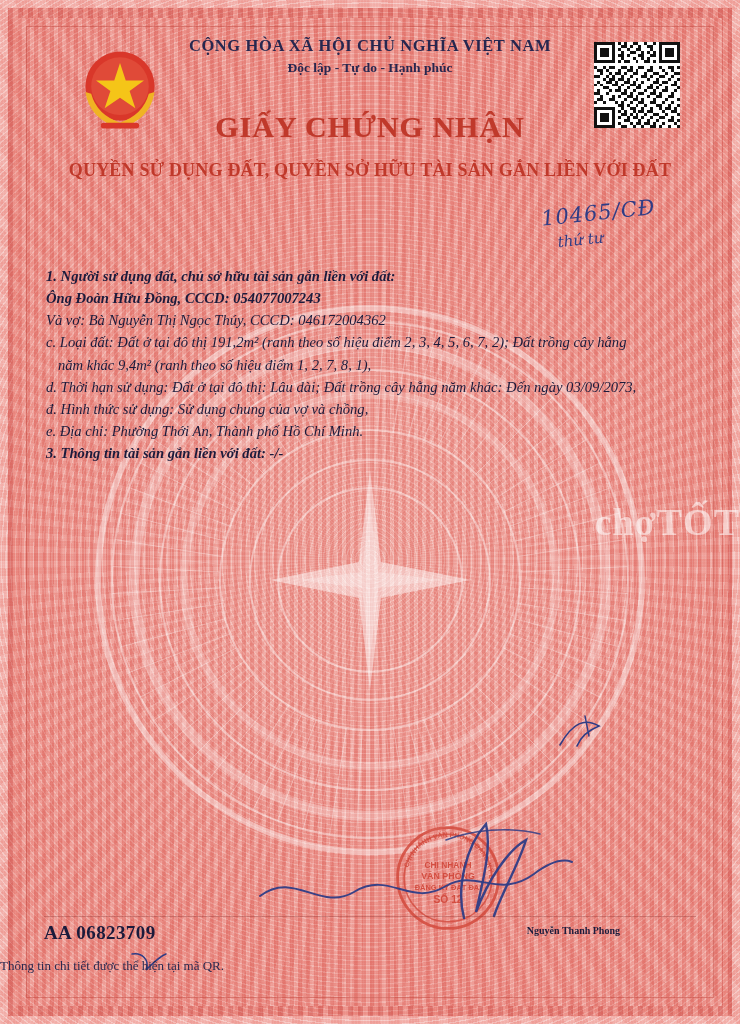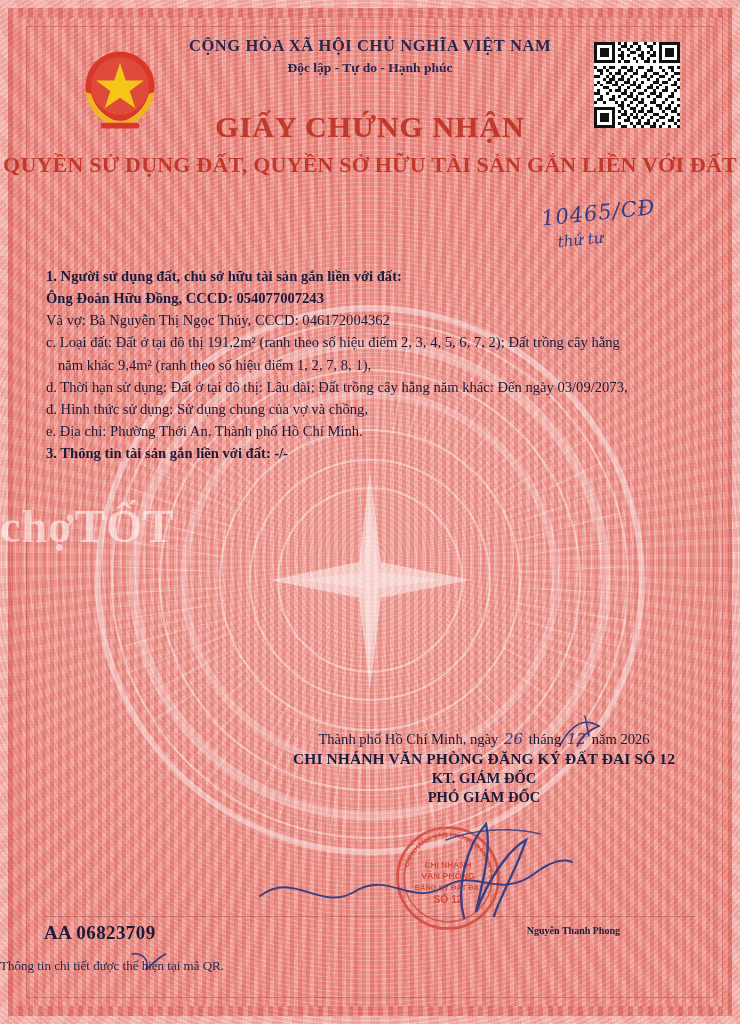--- a/index.html
+++ b/index.html
@@ -114,22 +114,22 @@
   }
   .title-1 {
     margin-top: 34px;
     font-size: 30px;
     font-weight: bold;
     letter-spacing: 1px;
     color: #c0392b;
     text-shadow: 0 0 1px rgba(160,40,30,.4);
   }
   .title-2 {
-    margin-top: 8px;
-    font-size: 22px;
+    margin-top: 16px;
+    font-size: 18px;
     font-weight: bold;
     letter-spacing: .2px;
     color: #c0392b;
   }
   
   .hand-number {
     position: absolute;
     right: 68px;
     top: 200px;
     width: 130px;
@@ -144,32 +144,32 @@
   
   .content {
     position: absolute;
     left: 46px;
     right: 30px;
     top: 266px;
     font-size: 14.6px;
     line-height: 1.45;
     color: #1b1b3c;
   }
-  .content p { margin: 0 0 1px 0; }
+  .content p { margin: 0 0 1px 0; font-style: italic; }
   .b { font-weight: bold; }
   .indent { padding-left: 12px; }
   .row-flex { display: flex; }
   .row-flex .left { width: 330px; }
   
   .watermark {
     position: absolute;
     left: 0; right: 0;
     top: 500px;
-    text-align: left;
-    font-size: 46px;
+    text-align: right;
+    font-size: 38px;
     font-weight: bold;
     color: rgba(255,255,255,.55);
     letter-spacing: 1px;
     pointer-events: none;
   }
   
   .sign-block {
     position: absolute;
     right: 46px;
     top: 730px;
@@ -681,33 +681,20 @@
     <p class="b">3. Thông tin tài sản gắn liền với đất: -/-</p>
   </div>
 
   <div class="watermark">chợTỐT</div>
 
   <svg class="flourish" viewBox="0 0 60 40">
     <path d="M5 33 C18 10, 30 6, 44 14 C34 18, 26 24, 22 34" fill="none" stroke="#2f3d86" stroke-width="1.6" stroke-linecap="round"></path>
     <path d="M30 4 L34 24" fill="none" stroke="#2f3d86" stroke-width="1.4" stroke-linecap="round"></path>
   </svg>
 
-  <div class="sign-block">
-    <div class="sign-place">
-      <span>Thành phố Hồ Chí Minh, ngày</span>
-      <span class="hand-day">26</span>
-      <span>tháng</span>
-      <span class="hand-month">12</span>
-      <span>năm</span>
-      <span>2026</span>
-    </div>
-    <div class="sign-org">CHI NHÁNH VĂN PHÒNG ĐĂNG KÝ ĐẤT ĐAI SỐ 12</div>
-    <div class="sign-kt">KT. GIÁM ĐỐC</div>
-    <div class="sign-pos">PHÓ GIÁM ĐỐC</div>
-  </div>
 
   <svg class="stamp" viewBox="0 0 120 120">
     <defs>
       <path id="arcTop" d="M16,60 a44,44 0 1,1 88,0"></path>
       <path id="arcBottom" d="M20,60 a40,40 0 1,0 80,0"></path>
     </defs>
     <circle cx="60" cy="60" r="54" fill="none" stroke="#d24a3d" stroke-width="3" opacity="0.85"></circle>
     <circle cx="60" cy="60" r="47" fill="none" stroke="#d24a3d" stroke-width="1.6" opacity="0.8"></circle>
     <text font-family="Liberation Sans, sans-serif" font-size="7.2" font-weight="bold" fill="#d24a3d" opacity="0.9">
       <textPath href="#arcTop" startOffset="8%">CHI NHÁNH VĂN PHÒNG ĐĂNG KÝ ĐẤT ĐAI THÀNH PHỐ HỒ CHÍ MINH</textPath>

